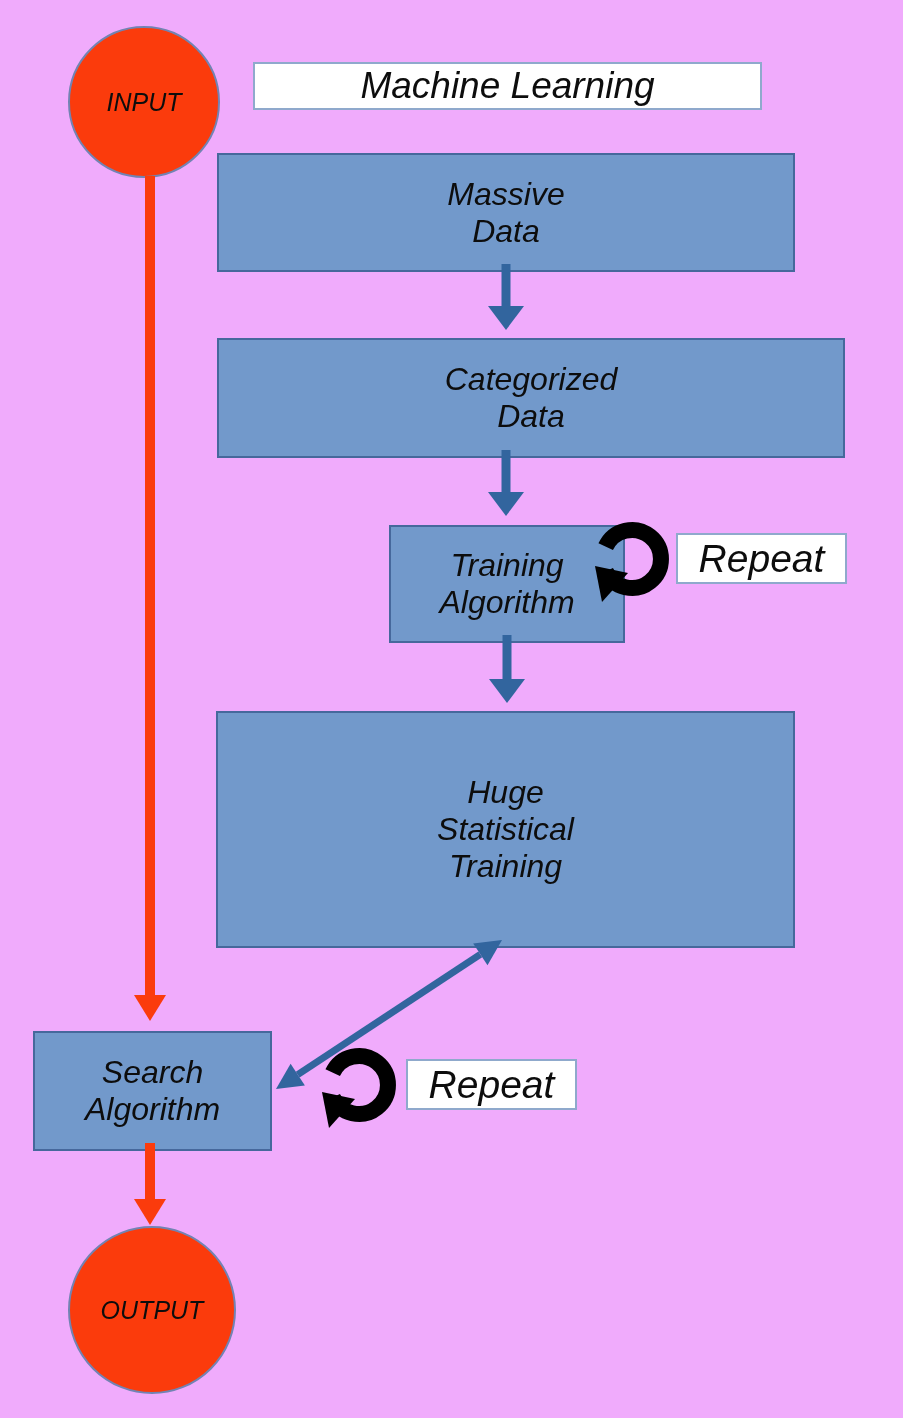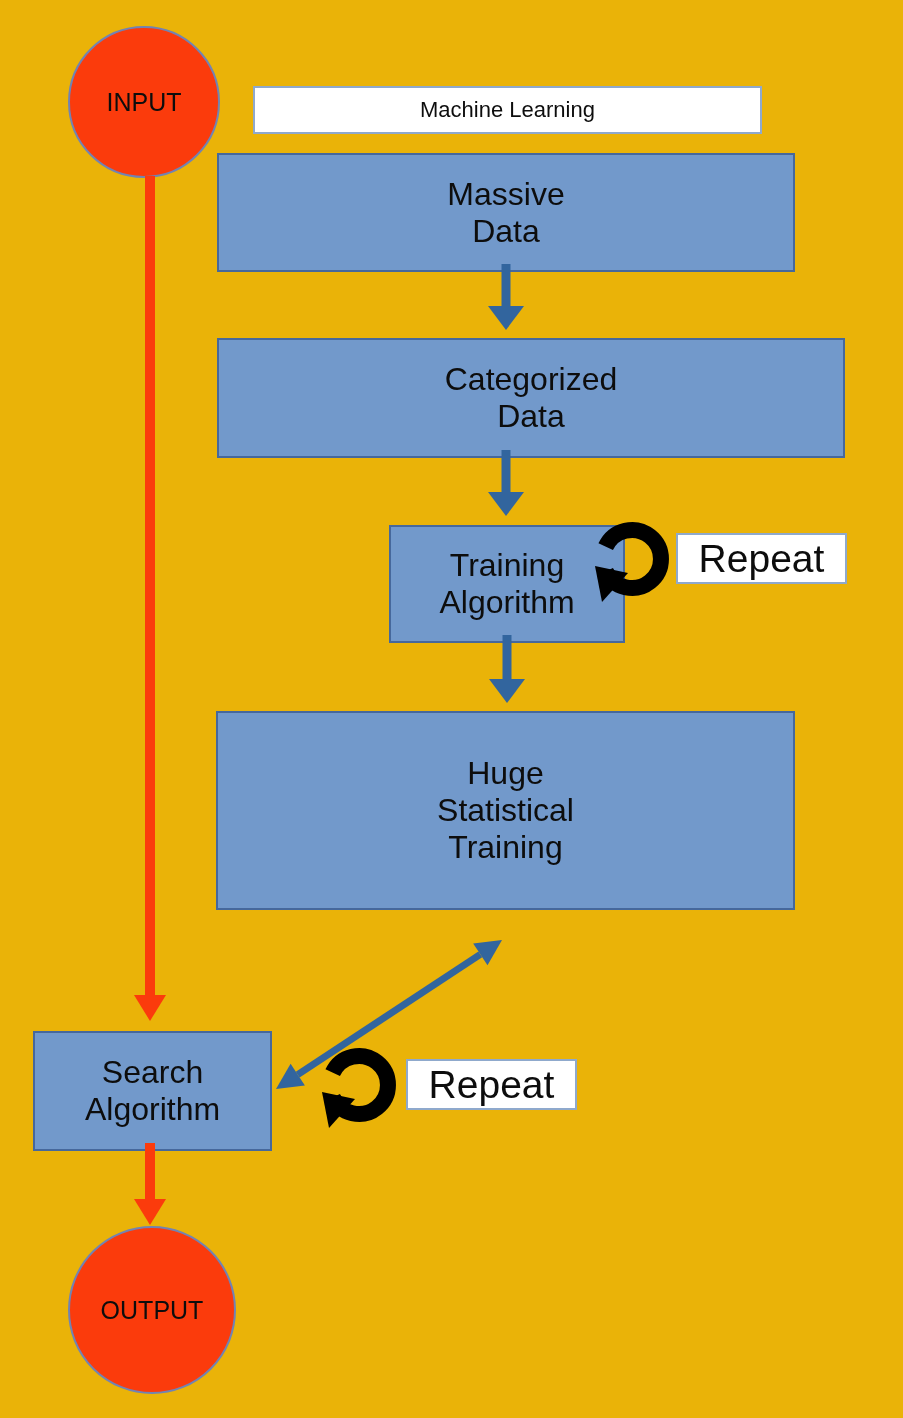--- a/index.html
+++ b/index.html
@@ -1,22 +1,23 @@
 <!DOCTYPE html>
 <html style="--node-fill: #7299cb; --node-border: #46689c; --arrow-blue: #32659e; --orange: #fb3b0c; --circle-border: #7283b3; --label-border: #8fa9cc; --icon-black: #000000; --text: #0d0d0d;"><head>
 <meta charset="utf-8">
 <style>
   html,body{margin:0;padding:0;background:#ffffff;}
   .canvas{
     position:relative;
     width:903px;height:1418px;
-    background:#eab308;
+    background:#f0abfc;
     font-family:"Liberation Sans", sans-serif;
     color:var(--text, #0d0d0d);
     overflow:hidden;
+    font-style:italic;
   }
   .overlay{
     position:absolute;left:0;top:0;width:903px;height:1418px;
     pointer-events:none;
     z-index:5;
   }
   .node{
     position:absolute;
     background:var(--node-fill,#7299cb);
     border:2px solid var(--node-border,#46689c);
@@ -30,21 +31,21 @@
   }
   .labelbox{
     position:absolute;
     background:#ffffff;
     border:2px solid var(--label-border,#8fa9cc);
     box-sizing:border-box;
     display:flex;align-items:center;justify-content:center;
     text-align:center;
     z-index:3;
   }
-  .titlebox{font-size:22px;margin-top:24px;}
+  .titlebox{font-size:37px;}
   .repeatbox{font-size:39px;}
   .circle{
     position:absolute;
     background:var(--orange,#fb3b0c);
     border:2px solid var(--circle-border,#7283b3);
     border-radius:50%;
     box-sizing:border-box;
     display:flex;align-items:center;justify-content:center;
     font-size:25px;
     z-index:2;
@@ -75,21 +76,21 @@
 
   <div class="node" style="left:389px;top:517px;width:236px;height:118px;">
     <div>Training</div>
     <div>Algorithm</div>
   </div>
 
   <div class="labelbox repeatbox" style="left:676px;top:533px;width:171px;height:51px;">
     <span>Repeat</span>
   </div>
 
-  <div class="node" style="left:216px;top:703px;width:579px;height:199px;align-items:center;">
+  <div class="node" style="left:216px;top:703px;width:579px;height:237px;align-items:center;">
     <div>Huge</div>
     <div>Statistical</div>
     <div>Training</div>
   </div>
 
   <div class="node" style="left:33px;top:1023px;width:239px;height:120px;">
     <div>Search</div>
     <div>Algorithm</div>
   </div>
 

